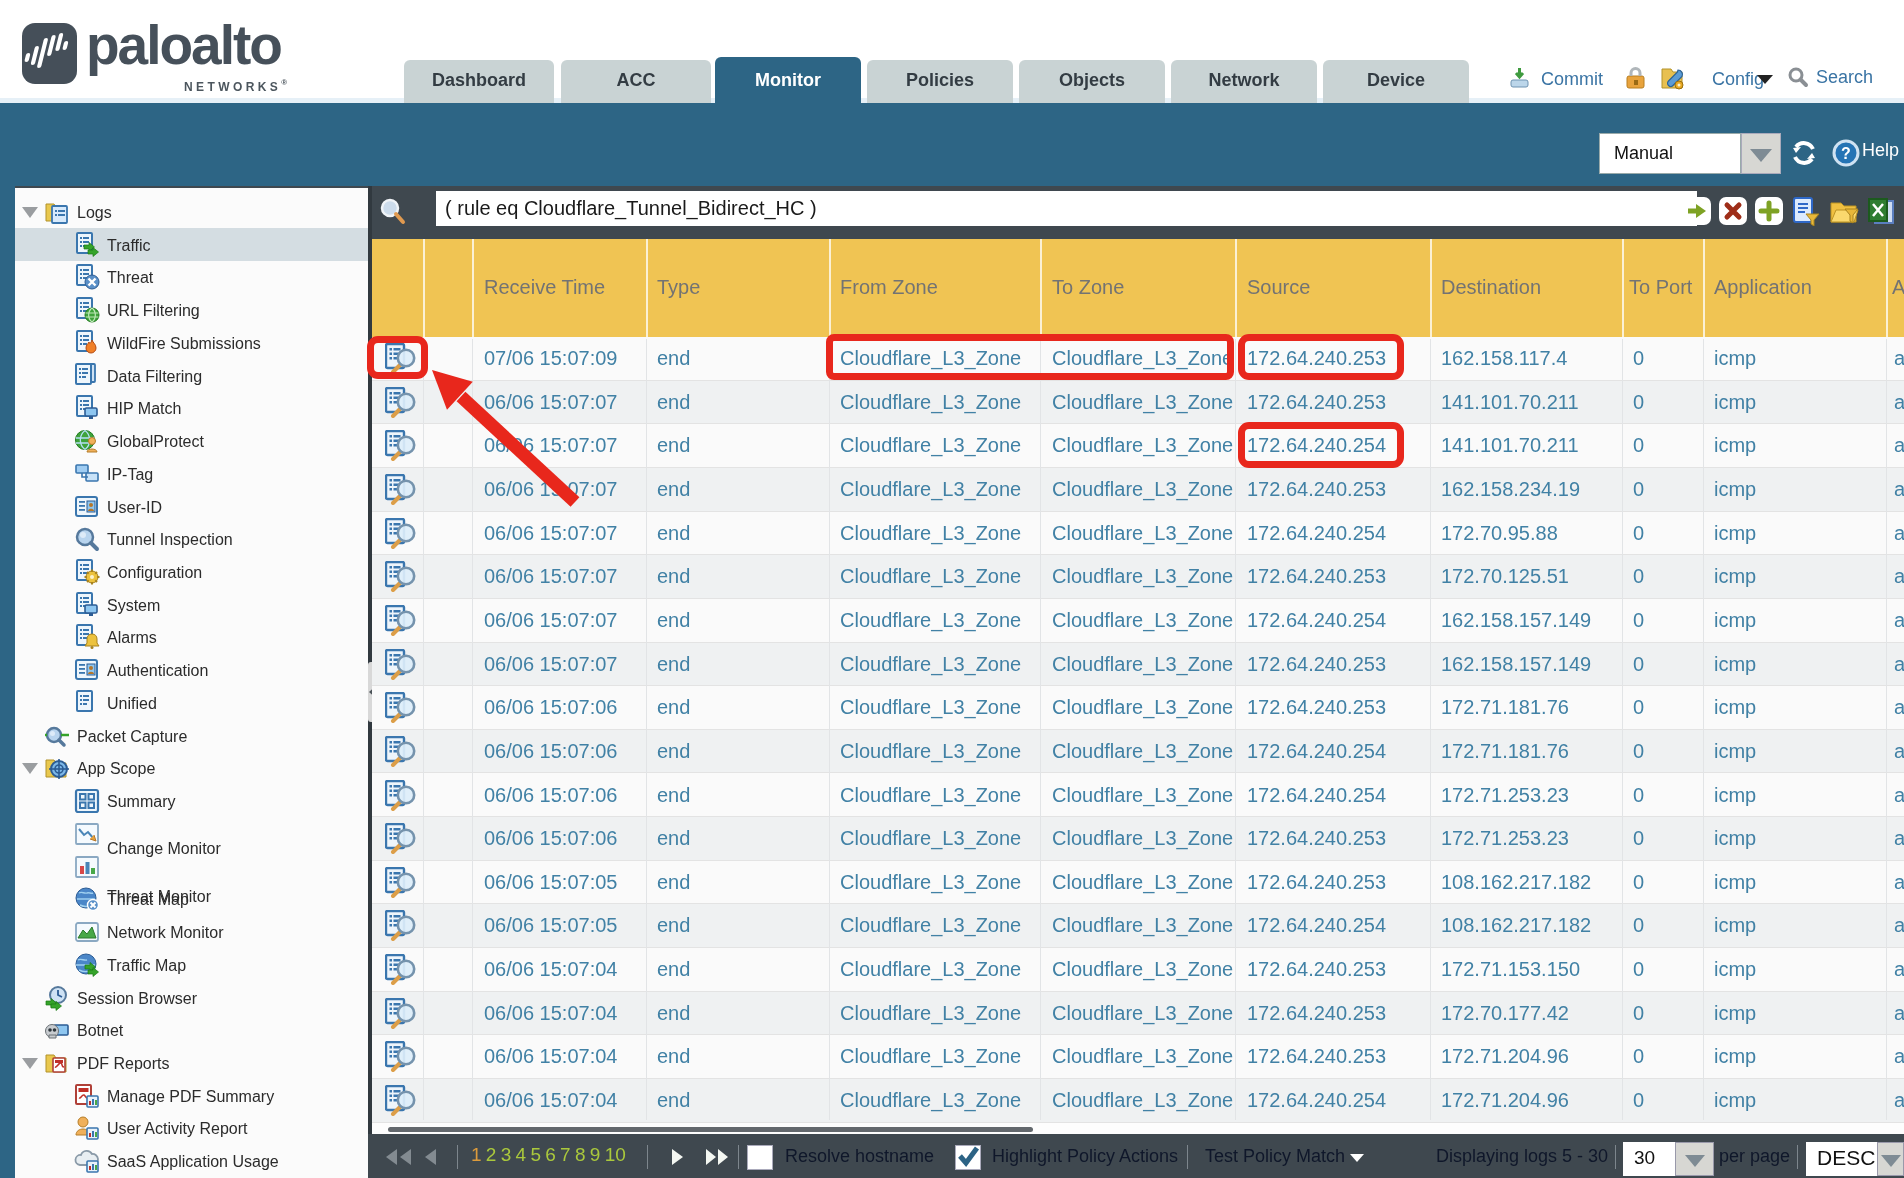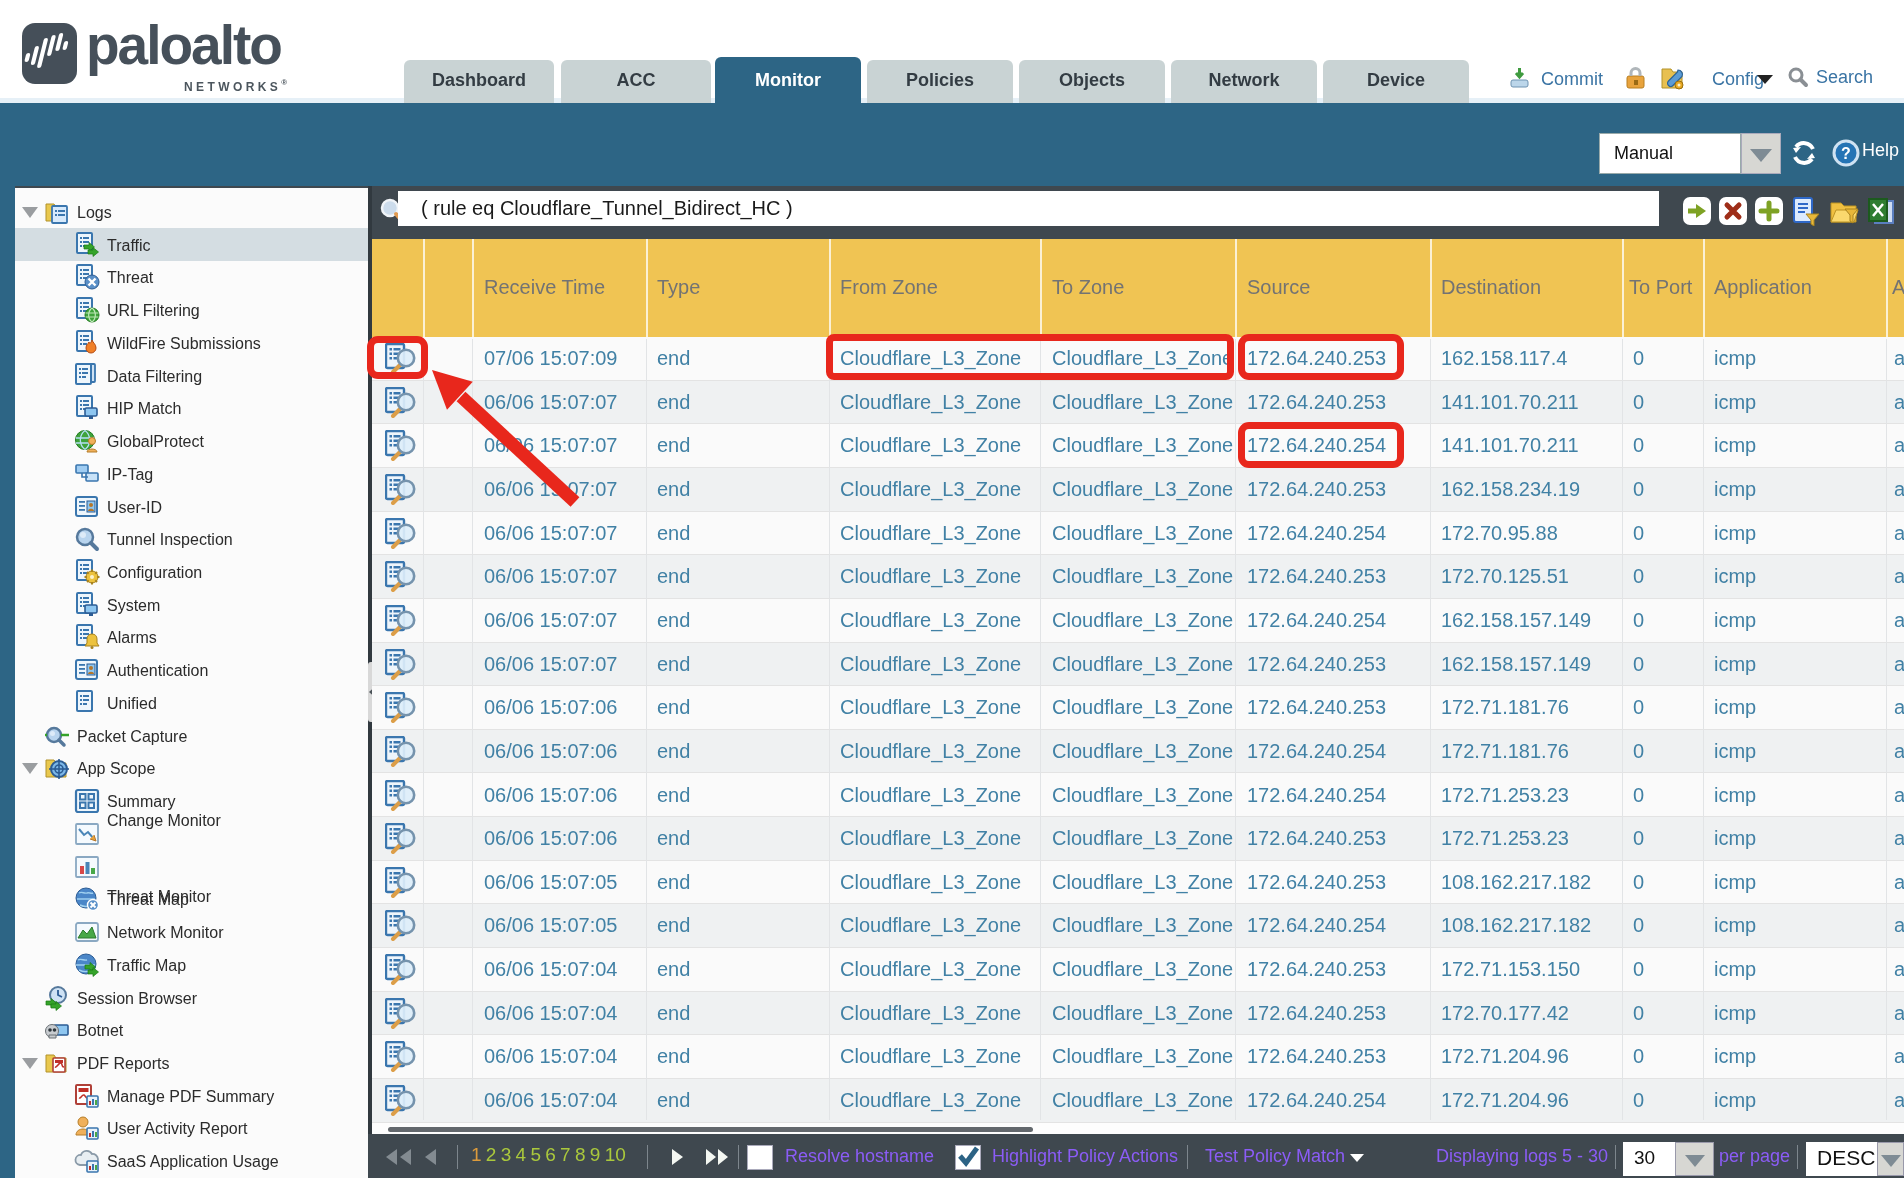--- a/index.html
+++ b/index.html
@@ -20,38 +20,38 @@
 #helptx{left:1862px;top:140px;color:#fff;font-size:18px}
 
 #content{left:0;top:186px;width:1904px;height:992px;background:#3f484f}
 #ltealstrip{left:0;top:186px;width:15px;height:992px;background:#2d6585}
 #sidebar{left:15px;top:188px;width:353px;height:990px;background:#fbfbfb;overflow:hidden}
 .ti{position:absolute;height:33px;line-height:33px;font-size:16px;color:#2b2b2b;white-space:nowrap}
 .tsel{position:absolute;left:0;width:353px;height:33px;background:#d4dde2}
 .texp{position:absolute;width:0;height:0;border-left:8px solid transparent;border-right:8px solid transparent;border-top:11px solid #9a9da0}
 .ticon{position:absolute;width:26px;height:26px}
 
-#srchinput{left:398px;top:191px;width:1261px;height:35px;background:#fff;font-size:20px;color:#1a1a1a;line-height:35px;padding-left:23px}
+#srchinput{left:436px;top:191px;width:1261px;height:35px;background:#fff;font-size:20px;color:#1a1a1a;line-height:35px;padding-left:9px}
 .sqbtn{top:197px;width:28px;height:28px;background:#fff;border-radius:7px}
 
 #thead{left:372px;top:239px;width:1532px;height:100px;background:#f0c453}
 .hdiv{position:absolute;top:239px;width:2px;height:100px;background:rgba(255,255,255,.75)}
 .hcell{position:absolute;top:276px;font-size:20px;color:#737373;height:25px}
 #rows{left:372px;top:337px;width:1532px;height:786px;background:#fafafa;overflow:hidden}
 .r{position:absolute;left:0;width:1532px;height:43.65px;border-bottom:1px solid #e3e3e3;box-sizing:border-box}
 .re{background:#eff1f2}
 .r span{position:absolute;top:0;line-height:43px;font-size:20px;color:#4181a5;white-space:nowrap}
 .cdiv{position:absolute;width:1px;background:#e2e4e6;top:339px;height:781px}
 
 #hscroll{left:372px;top:1123px;width:1532px;height:11px;background:#fdfdfd}
 #hthumb{left:388px;top:1127px;width:645px;height:5px;background:#63686d;border-radius:3px}
 
 #foot{left:372px;top:1134px;width:1532px;height:44px;background:#3f484f;color:#fff;font-size:17px}
 .fsep{position:absolute;top:1145px;width:1px;height:24px;background:#7d868d}
-.ftx{position:absolute;top:1146px;font-size:18px;color:#8b5cf6;white-space:nowrap}
+.ftx{position:absolute;top:1146px;font-size:18px;color:#0f172a;white-space:nowrap}
 .fsel{position:absolute;top:1142px;height:34px;background:#fff;color:#111;font-size:19px;line-height:32px;padding-left:11px}
 .fselarr{position:absolute;top:1142px;height:34px;background:#d7d7d3;border:1px solid #99a}
 
 .redr{position:absolute;border:7px solid #e8271c;border-radius:11px;z-index:50}
 </style>
 </head>
 <body>
 <div class="abs" id="hdr"></div>
 <div class="abs" id="logoic">
 <svg width="55" height="61" viewBox="0 0 55 61">
@@ -356,21 +356,21 @@
           <rect x="6" y="14.5" width="5.5" height="5.5"></rect>
           <rect x="14.5" y="14.5" width="5.5" height="5.5"></rect>
         </g>
       </svg></div>
 <div class="ti" style="left:107px;top:785px">Summary</div>
 <div class="abs ticon" style="left:74px;top:821px"><svg width="26" height="26" viewBox="0 0 26 26">
         <rect x="2" y="3" width="22" height="20" rx="1" fill="#f5fafe" stroke="#8aa8c2" stroke-width="1.8"></rect>
         <path d="M5 8 l5 6 4-3 6 7" stroke="#4a86b8" stroke-width="2" fill="none"></path>
         <path d="M16 18 l6 2 -2 -6" fill="#e8a23a" stroke="#b5762a"></path>
       </svg></div>
-<div class="ti" style="left:107px;top:804px">Change Monitor</div>
+<div class="ti" style="left:107px;top:832px">Change Monitor</div>
 <div class="abs ticon" style="left:74px;top:854px"><svg width="26" height="26" viewBox="0 0 26 26">
         <rect x="2" y="3" width="22" height="20" rx="1" fill="#f5fafe" stroke="#8aa8c2" stroke-width="1.8"></rect>
         <rect x="6" y="12" width="4" height="8" fill="#d84848"></rect>
         <rect x="11.5" y="8" width="4" height="12" fill="#4a86b8"></rect>
         <rect x="17" y="14" width="4" height="6" fill="#48a848"></rect>
       </svg></div>
 <div class="ti" style="left:107px;top:880px">Threat Monitor</div>
 <div class="abs ticon" style="left:74px;top:886px"><svg width="26" height="26" viewBox="0 0 26 26">
         <circle cx="12" cy="12" r="10" fill="#4a86c8" stroke="#2c5c94"></circle>
         <path d="M5 7 c3 -2 5 1 8 0 c2 -1 4 1 6 0 M3 13 h18 M6 19 c4 2 8 2 12 0" stroke="#9fd0f0" stroke-width="1.4" fill="none"></path>

